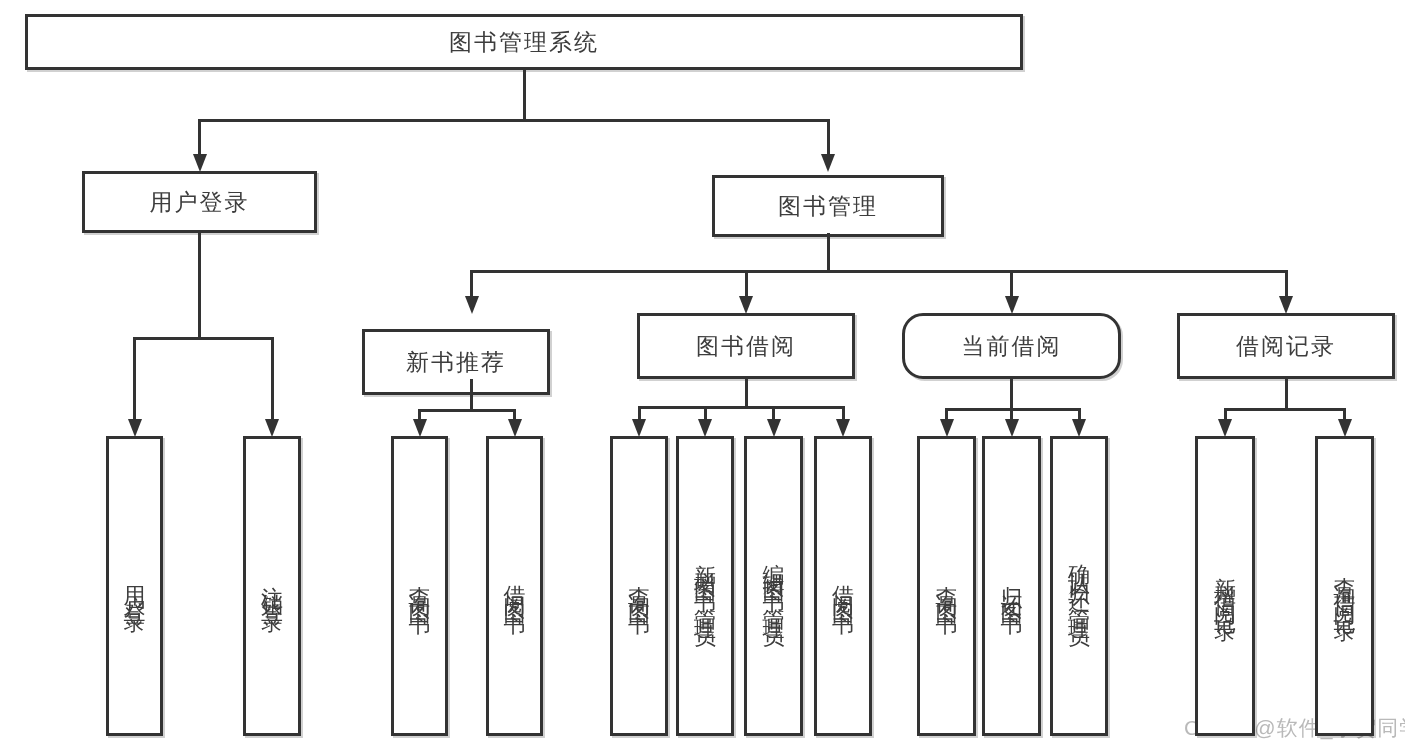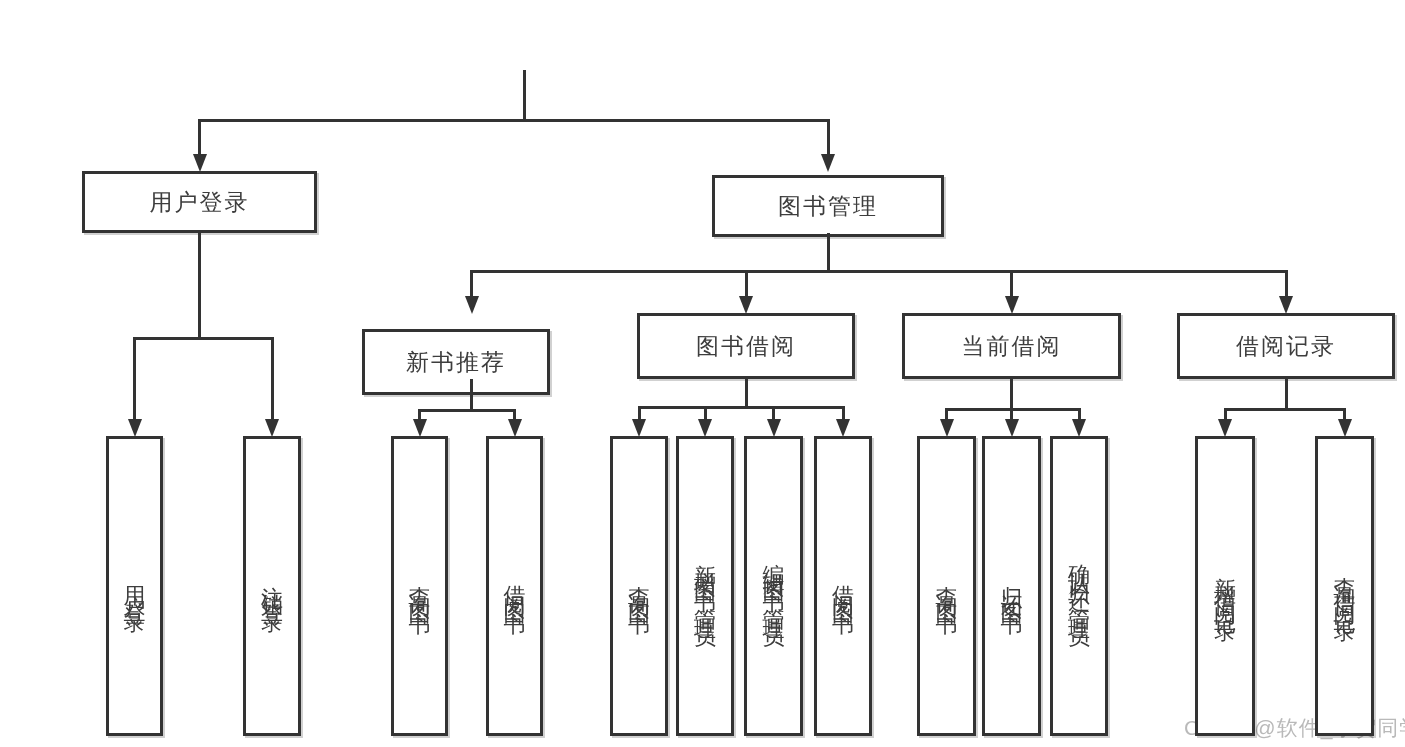--- a/index.html
+++ b/index.html
@@ -61,33 +61,36 @@
     letter-spacing:1px;
     color:var(--wm);
     white-space:nowrap;
   }
 </style>
 </head>
 <body>
 
 <div id="canvas">
   <div class="watermark">CSDN @软件_小贺同学</div>
+<div class="node" style="left: 25px; top: 14px; width: 998px; height: 56px;">
+      <span class="label">图书管理系统</span>
+    </div>
     <div class="node" style="left: 82px; top: 171px; width: 235px; height: 62px;">
       <span class="label">用户登录</span>
     </div>
     <div class="node" style="left: 712px; top: 175px; width: 232px; height: 62px;">
       <span class="label">图书管理</span>
     </div>
     <div class="node" style="left: 362px; top: 313px; width: 188px; height: 66px; margin-top: 16px;">
       <span class="label">新书推荐</span>
     </div>
     <div class="node" style="left: 637px; top: 313px; width: 218px; height: 66px;">
       <span class="label">图书借阅</span>
     </div>
-    <div class="node" style="left: 902px; top: 313px; width: 219px; height: 66px;">
+    <div class="node" style="left: 902px; top: 313px; width: 219px; height: 66px; border-radius: 21px;">
       <span class="label">当前借阅</span>
     </div>
     <div class="node" style="left: 1177px; top: 313px; width: 218px; height: 66px;">
       <span class="label">借阅记录</span>
     </div>
     <div class="node vert" style="left: 106px; top: 436px; width: 57px; height: 300px;">
       <span class="label">用户登录</span>
     </div>
     <div class="node vert" style="left: 243px; top: 436px; width: 58px; height: 300px;">
       <span class="label">注销登录</span>

